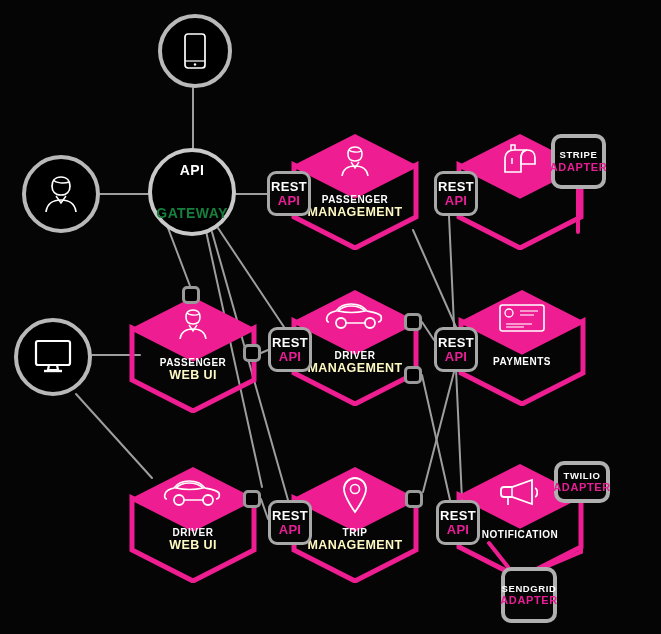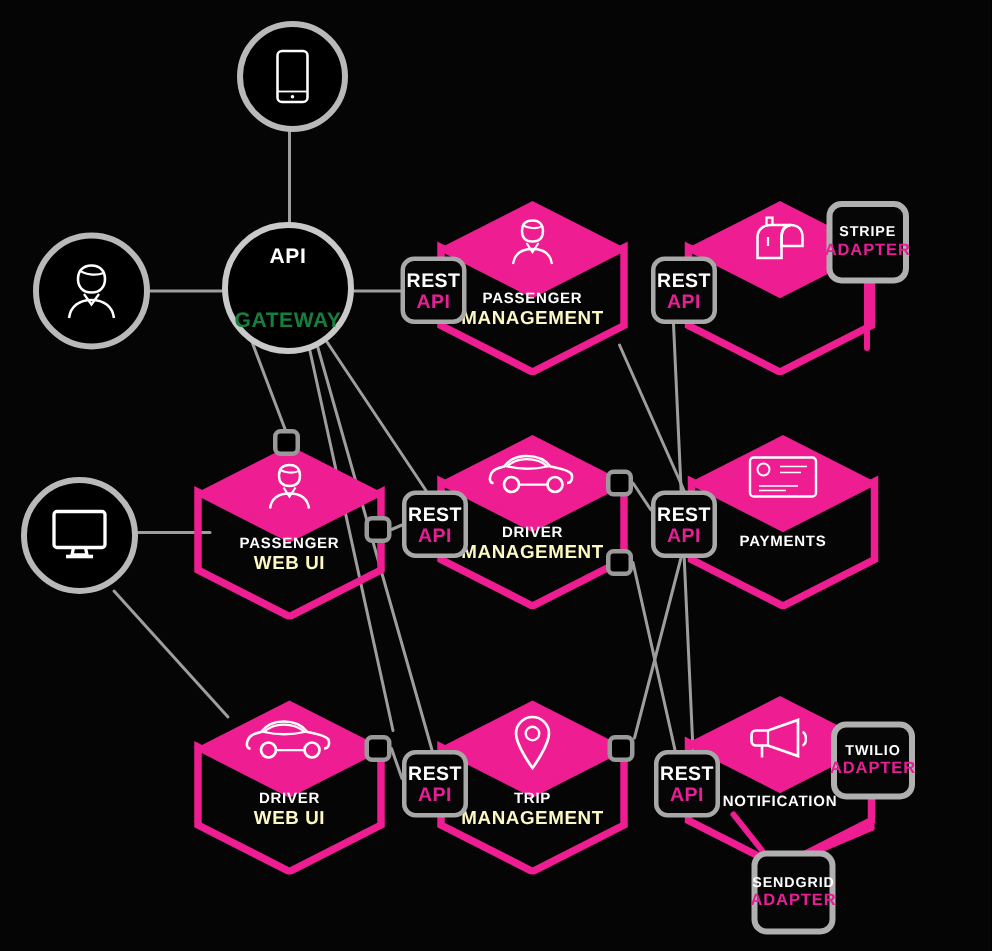--- a/index.html
+++ b/index.html
@@ -418,21 +418,21 @@
   <div class="chip" style="left:436px; top:500px; width:44px; height:45px;">
     <span class="c1">REST</span>
     <span class="c2">API</span>
   </div>
 
   <div class="adapter" style="left:551px; top:134px; width:55px; height:55px;">
     <span class="a1">STRIPE</span>
     <span class="a2">ADAPTER</span>
   </div>
 
-  <div class="adapter" style="left:554px; top:461px; width:56px; height:52px;margin-top:20px;">
+  <div class="adapter" style="left:554px; top:461px; width:56px; height:42px;">
     <span class="a1">TWILIO</span>
     <span class="a2">ADAPTER</span>
   </div>
 
   <div class="adapter" style="left:501px; top:567px; width:56px; height:56px;">
     <span class="a1">SENDGRID</span>
     <span class="a2">ADAPTER</span>
   </div>
 
   <div class="port" style="left:182px; top:286px;"></div>

